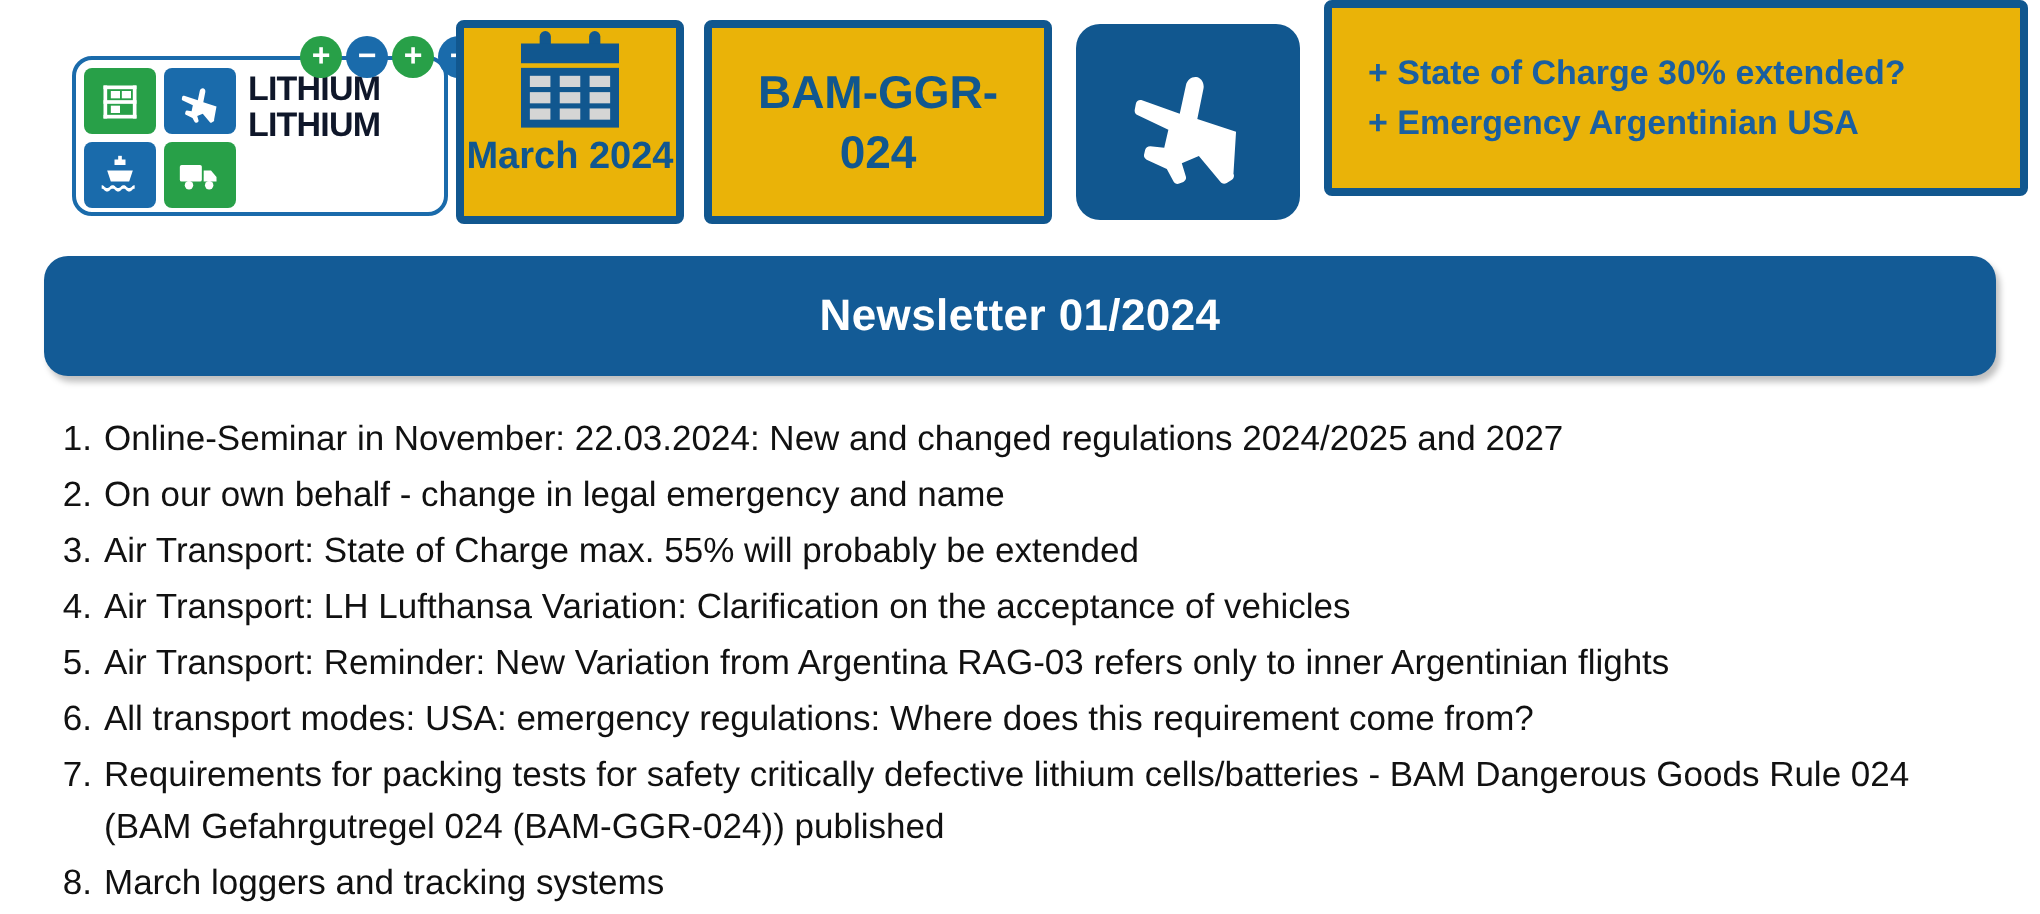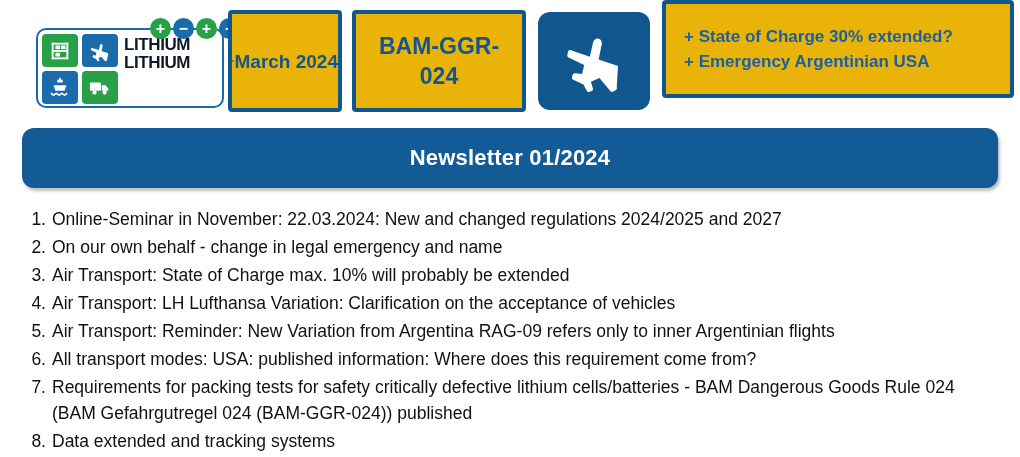--- a/index.html
+++ b/index.html
@@ -80,21 +80,21 @@
   .hcard {
     position: absolute;
     background: #eab308;
     border: 4px solid #11578f;
     border-radius: 4px;
   }
 
   .card-calendar {
     left: 228px; top: 10px;
     width: 114px; height: 102px;
-    display: flex; flex-direction: row;
+    display: flex; flex-direction: column;
     align-items: center; justify-content: flex-start;
     padding-top: 0;
   }
   .cal-icon { width: 56px; height: 52px; }
   .cal-label {
     color: #11578f;
     font-weight: bold;
     font-size: 19px;
     margin-top: 2px;
     white-space: nowrap;
@@ -283,35 +283,35 @@
   <div class="news-item">
     <span class="news-num">1.</span>
     <span class="news-text">Online-Seminar in November: 22.03.2024: New and changed regulations 2024/2025 and 2027</span>
   </div>
   <div class="news-item">
     <span class="news-num">2.</span>
     <span class="news-text">On our own behalf - change in legal emergency and name</span>
   </div>
   <div class="news-item">
     <span class="news-num">3.</span>
-    <span class="news-text">Air Transport: State of Charge max. 10% will probably be extended</span>
+    <span class="news-text">Air Transport: State of Charge max. 55% will probably be extended</span>
   </div>
   <div class="news-item">
     <span class="news-num">4.</span>
     <span class="news-text">Air Transport: LH Lufthansa Variation: Clarification on the acceptance of vehicles</span>
   </div>
   <div class="news-item">
     <span class="news-num">5.</span>
-    <span class="news-text">Air Transport: Reminder: New Variation from Argentina RAG-09 refers only to inner Argentinian flights</span>
+    <span class="news-text">Air Transport: Reminder: New Variation from Argentina RAG-03 refers only to inner Argentinian flights</span>
   </div>
   <div class="news-item">
     <span class="news-num">6.</span>
-    <span class="news-text">All transport modes: USA: published information: Where does this requirement come from?</span>
+    <span class="news-text">All transport modes: USA: emergency regulations: Where does this requirement come from?</span>
   </div>
   <div class="news-item">
     <span class="news-num">7.</span>
     <span class="news-text">Requirements for packing tests for safety critically defective lithium cells/batteries - BAM Dangerous Goods Rule 024 (BAM Gefahrgutregel 024 (BAM-GGR-024)) published</span>
   </div>
   <div class="news-item">
     <span class="news-num">8.</span>
-    <span class="news-text">Data extended and tracking systems</span>
+    <span class="news-text">March loggers and tracking systems</span>
   </div>
 </div>
 
 </body></html>

